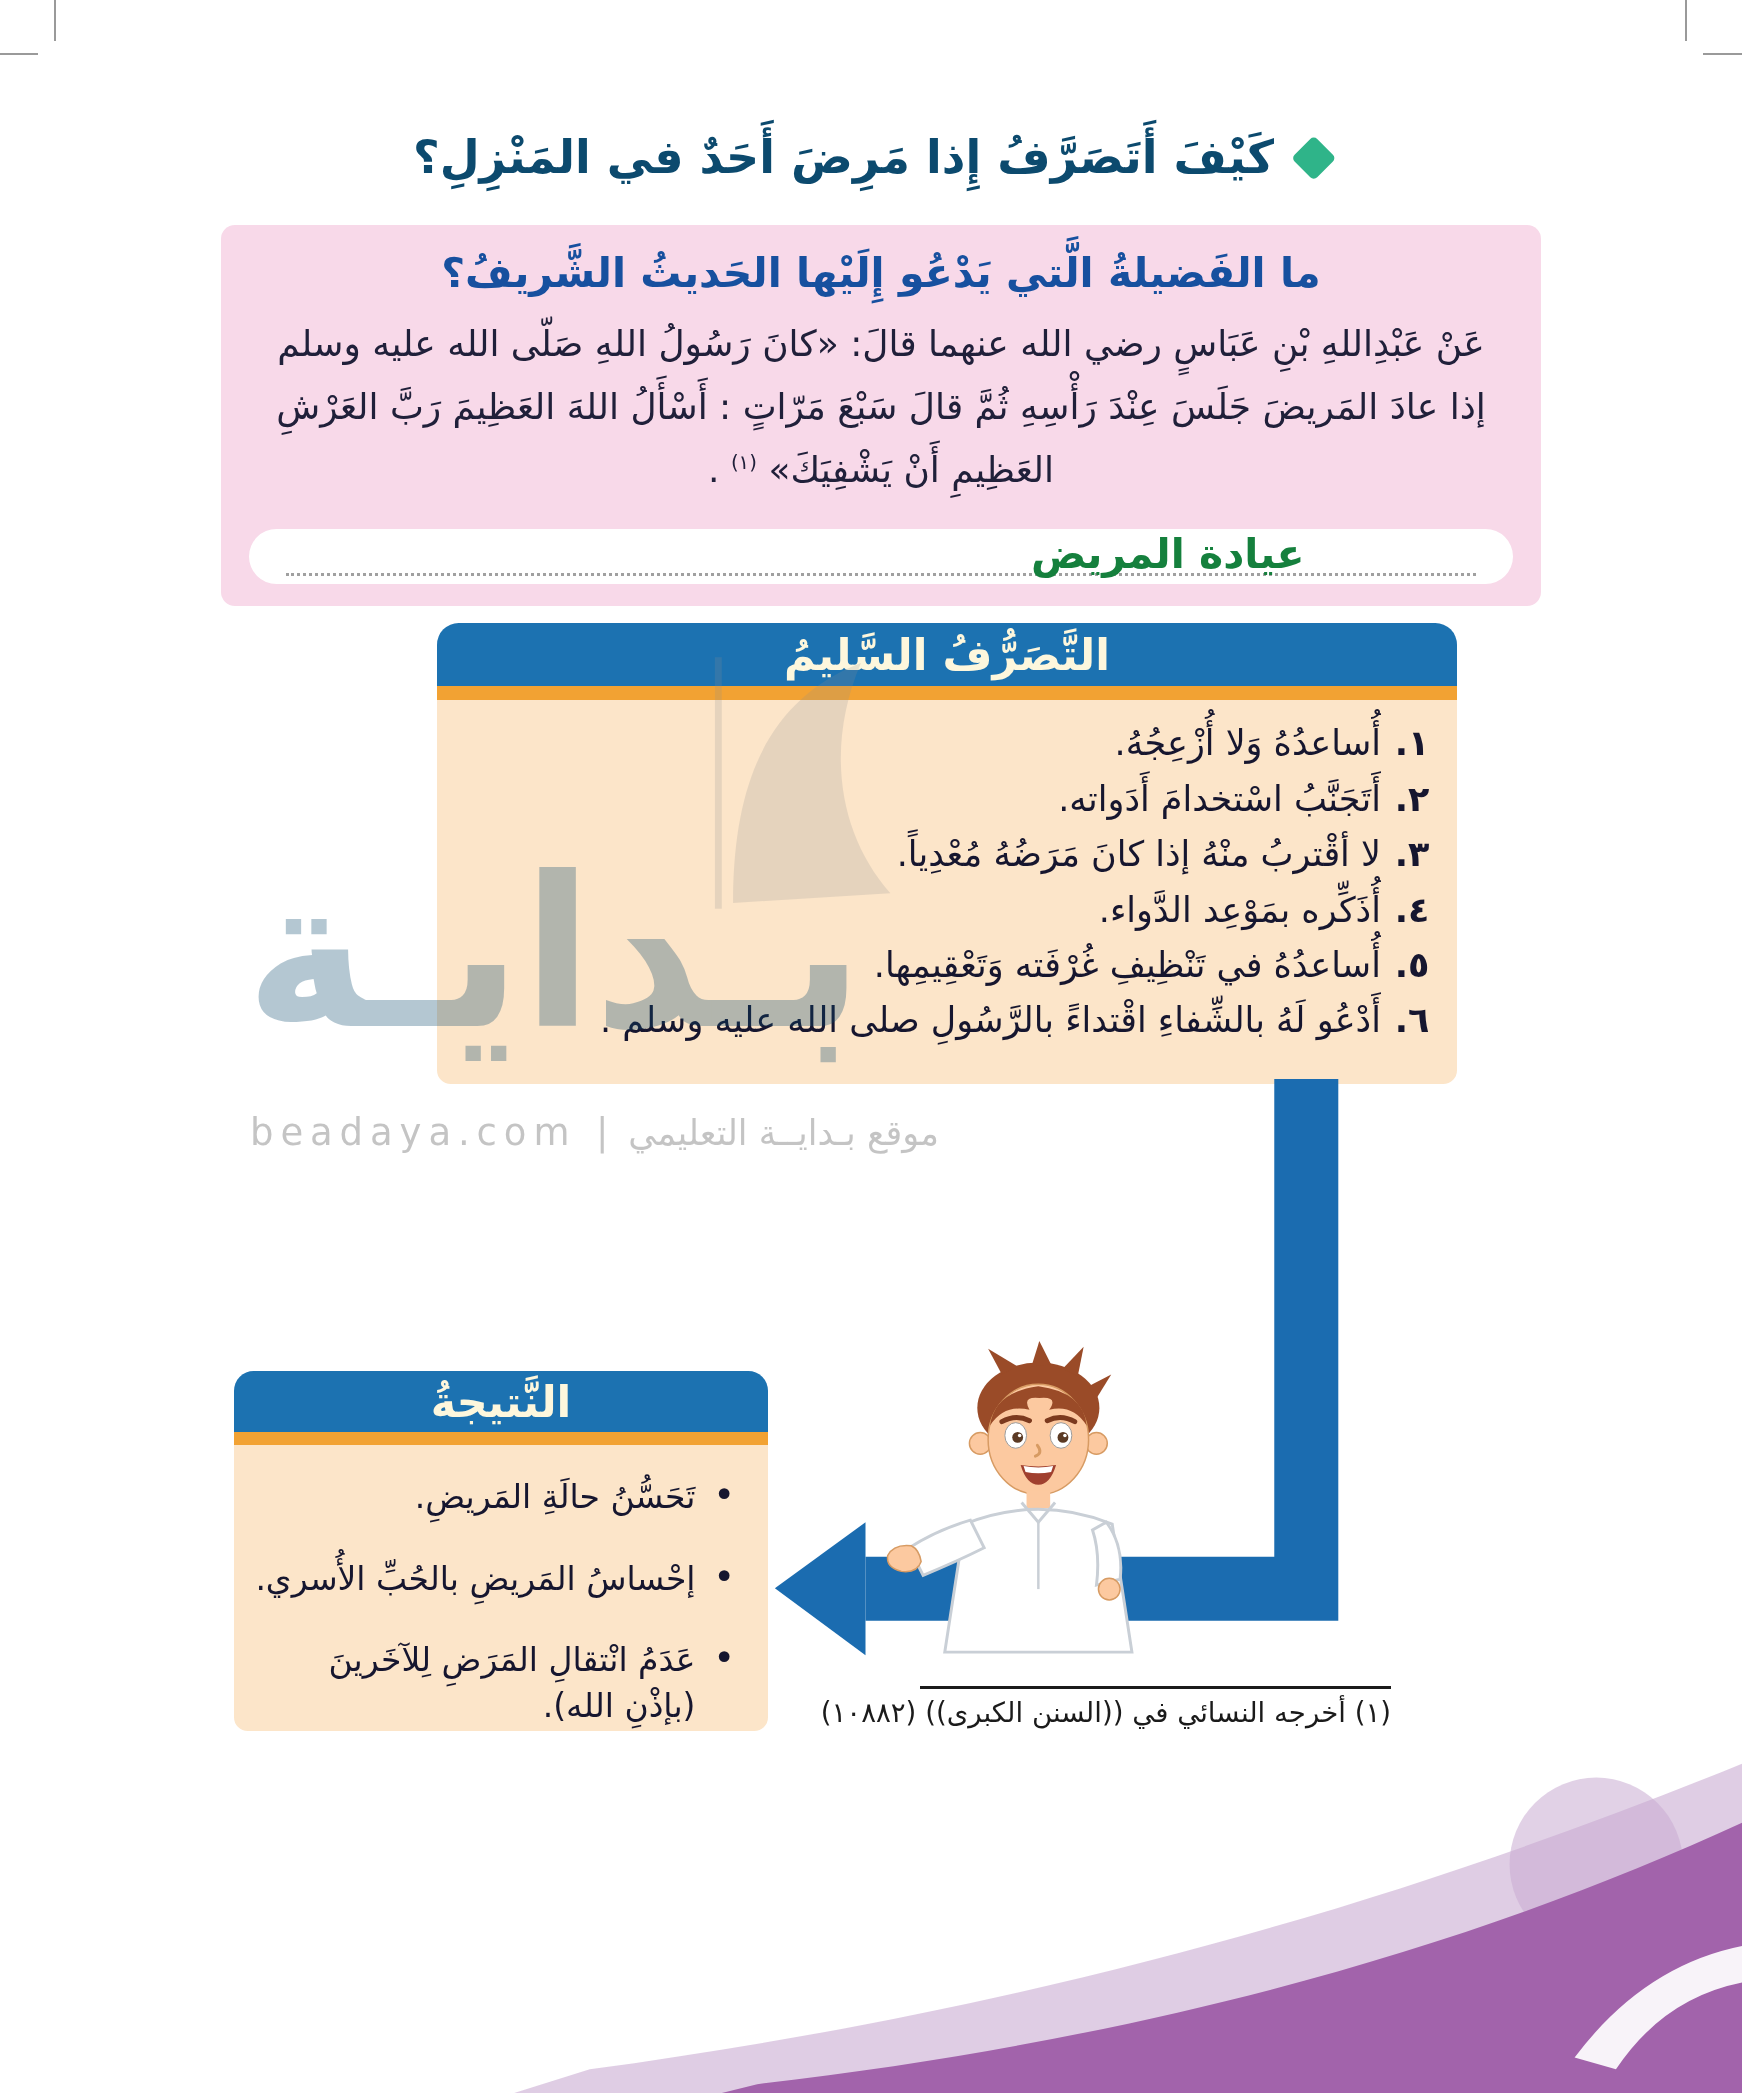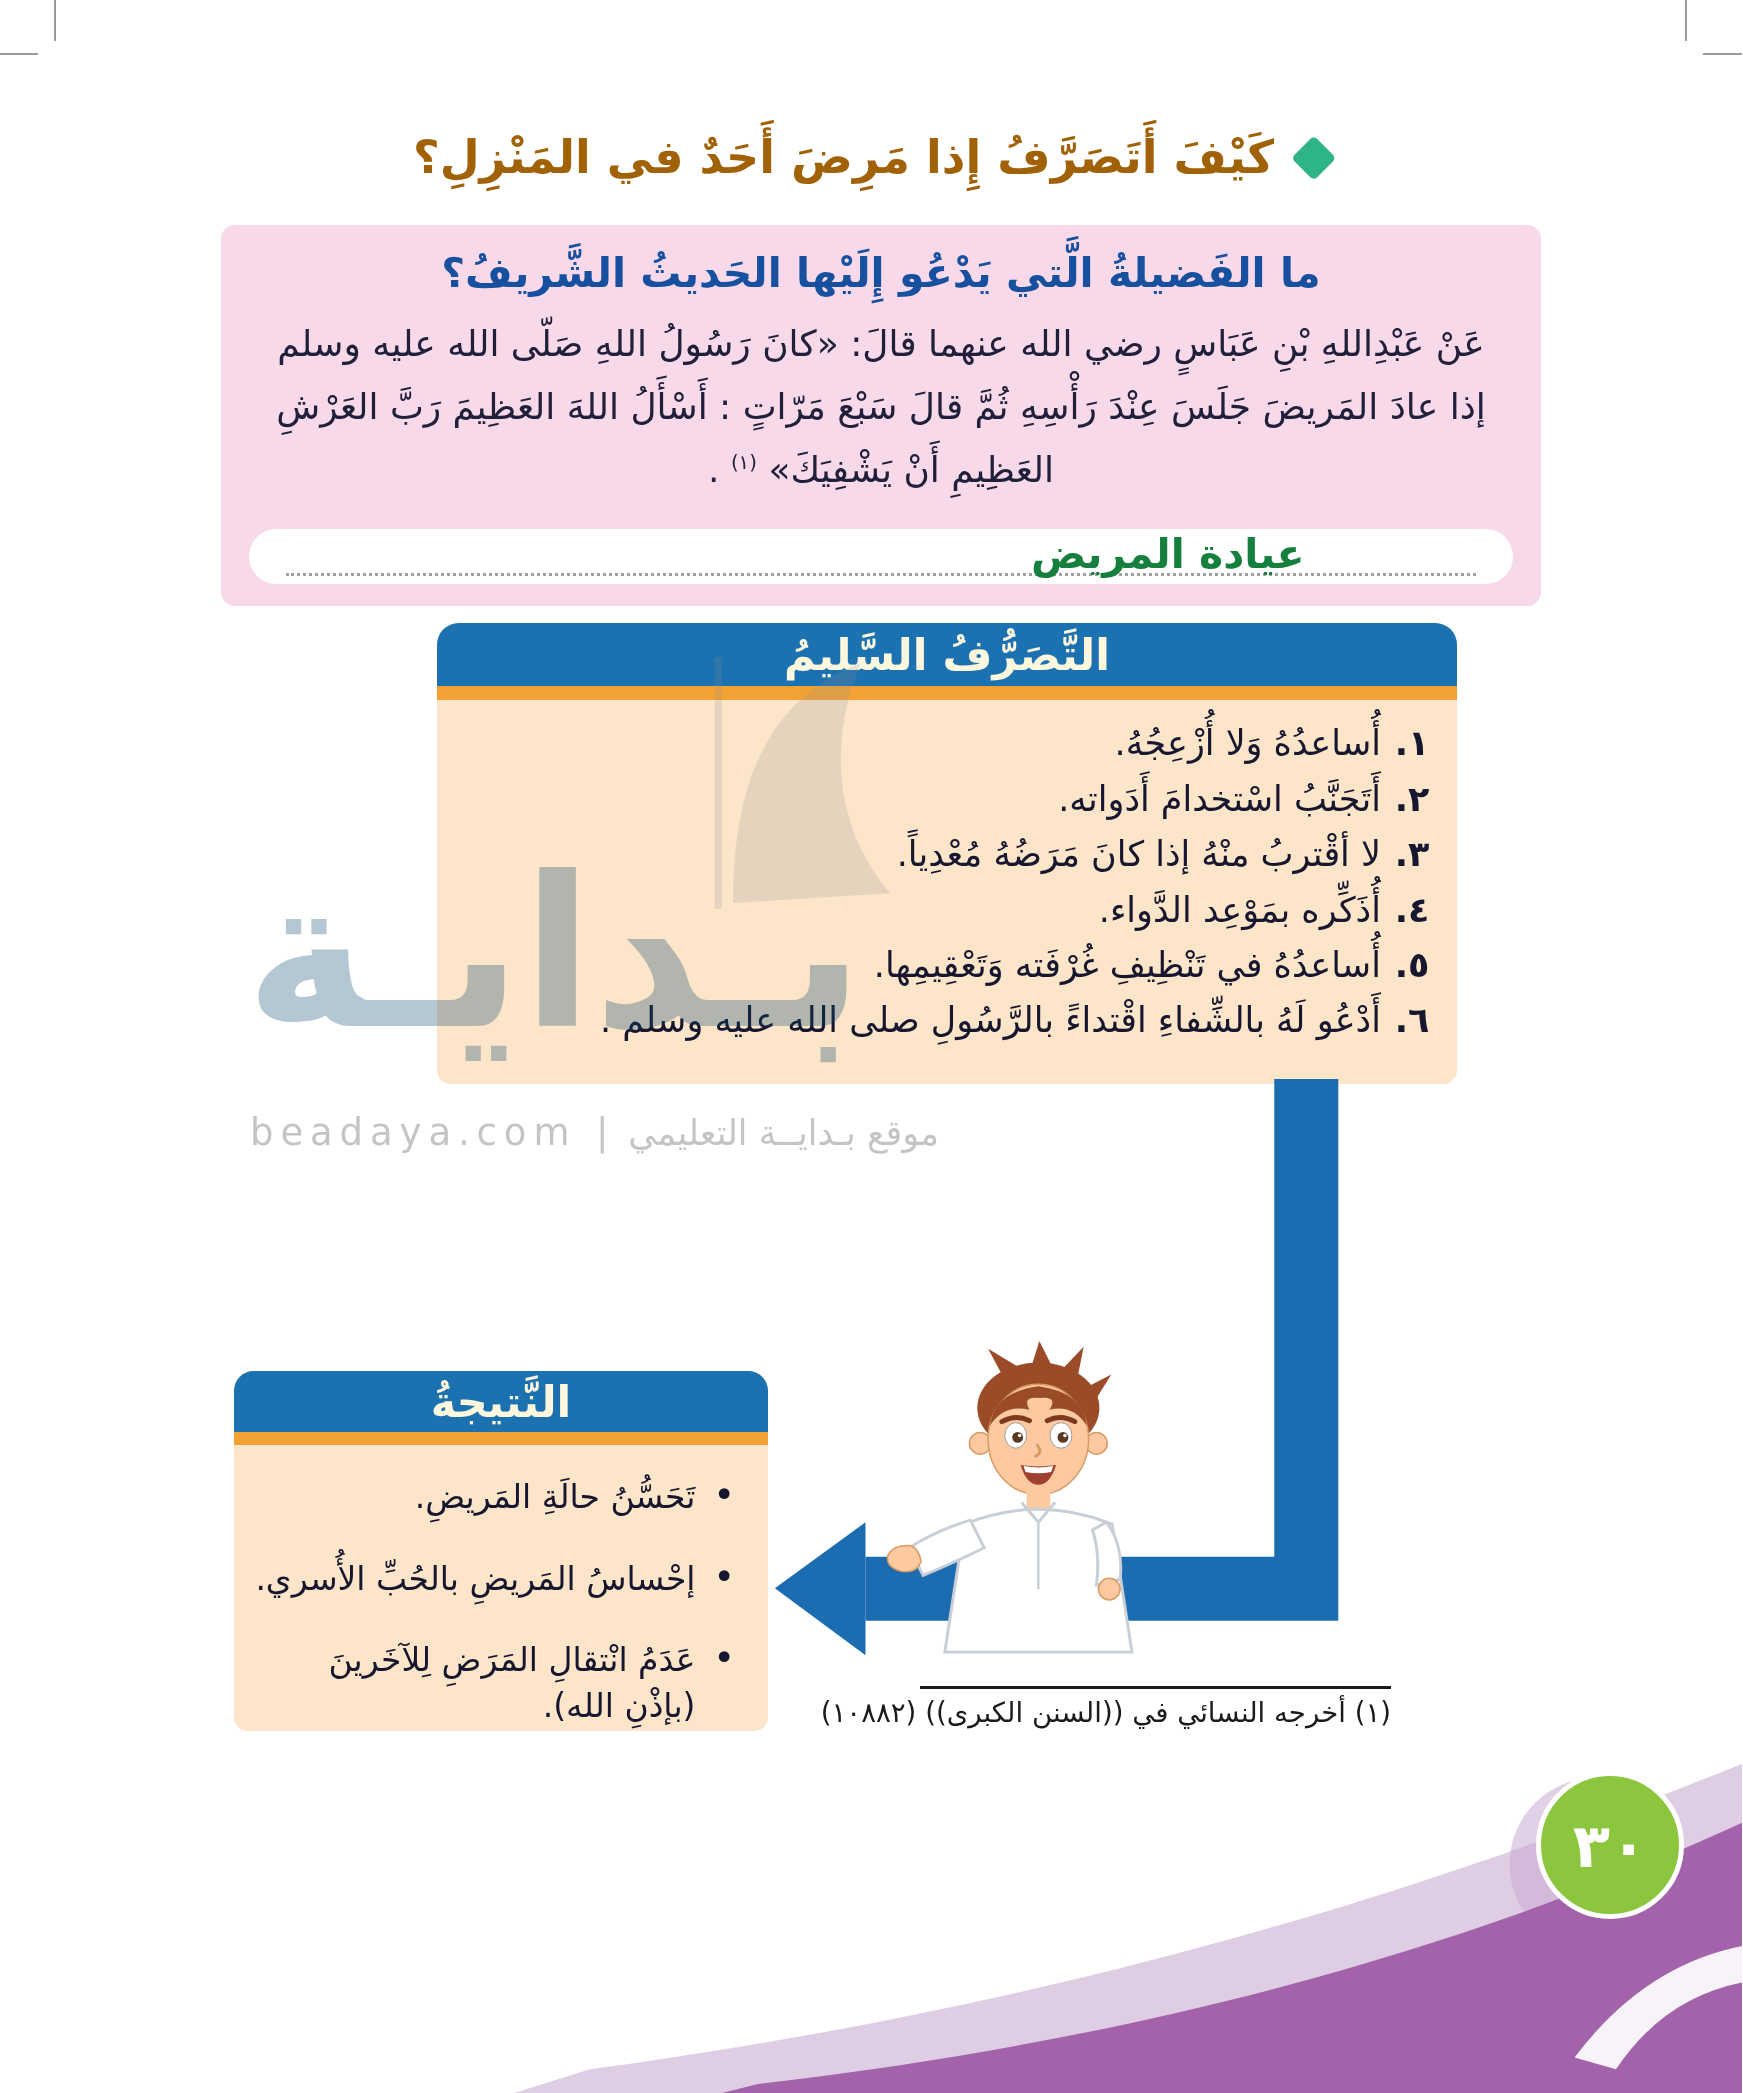--- a/index.html
+++ b/index.html
@@ -10,21 +10,21 @@
   
   .crop { position:absolute; background:#9a9a9a; }
   .crop-tl-v { left:55px; top:0; width:2px; height:41px; }
   .crop-tl-h { left:0; top:53px; width:39px; height:2px; }
   .crop-tr-v { left:1686px; top:0; width:2px; height:41px; }
   .crop-tr-h { left:1704px; top:53px; width:39px; height:2px; }
 
   
   .title-row { position:absolute; top:130px; left:0; right:0; display:flex; direction:rtl; justify-content:center; align-items:center; gap:23.6px; z-index:10; }
   .diamond { width:31.5px; height:31.5px; background:#2fb489; transform:rotate(45deg); border-radius:4.9px; flex:0 0 auto; }
-  .page-title { font-size:46px; font-weight:bold; color:#a16207; line-height:1.2; }
+  .page-title { font-size:46px; font-weight:bold; color:#0c4a6e; line-height:1.2; }
 
   
   .hadith-box { position:absolute; left:222px; top:225px; width:1320px; height:381px; background:#f8d9e9; border-radius:14px; padding:23.6px 43px 0 43px; z-index:10; }
   .hadith-question { font-size:41px; font-weight:bold; color:#17509f; text-align:center; }
   .hadith-text { margin-top:15.8px; font-size:36px; color:#20203a; text-align:center; line-height:1.75; }
   .fn-marker { font-size:0.55em; vertical-align:super; }
   .answer-pill { position:absolute; left:27.6px; right:27.6px; bottom:21.7px; height:55px; background:#fff; border-radius:31.5px; padding:0 37px; display:flex; align-items:flex-end; }
   .answer-line { flex:1; border-bottom:3.9px dotted #a0a0a0; padding-right:172px; padding-bottom:2px; margin-bottom:7.9px; text-align:right; line-height:1; }
   .answer-text { font-size:41px; font-weight:bold; color:#15803d; position:relative; top:3.9px; }
 
@@ -187,23 +187,20 @@
   <div class="footnote-rule"></div>
   <p class="footnote">(١) أخرجه النسائي في ((السنن الكبرى)) (١٠٨٨٢)</p>
 
   <svg class="bottom-decor" viewBox="0 0 1250 355" preserveAspectRatio="none" aria-hidden="true">
     <path d="M1250 20 C 930 150 560 265 80 330 L 0 355 L 1250 355 Z" fill="#c9abd2" opacity="0.6"></path>
     <circle cx="1102" cy="122" r="88" fill="#c9abd2" opacity="0.55"></circle>
     <path d="M1250 80 C 1000 195 680 295 250 345 L 210 355 L 1250 355 Z" fill="#a263ab"></path>
     <path d="M1080 318 Q1150 225 1250 205 L1250 242 Q1170 258 1122 330 Z" fill="#ffffff" opacity="0.92"></path>
   </svg>
 
-  <div class="page-number-circle">
-    <span>٣٠</span>
-  </div>
 
   <div class="watermark">
     <svg class="wm-sail" viewBox="0 0 240 280" aria-hidden="true">
       <path d="M55 262 C55 140 90 55 185 18 C150 100 160 190 215 252 Z" fill="#8f8f8f"></path>
       <line x1="40" y1="12" x2="40" y2="268" stroke="#8f8f8f" stroke-width="7"></line>
     </svg>
     <div class="wm-brand">بـدايـة</div>
     <div class="wm-row">
       <span class="wm-domain">beadaya.com</span>
       <span class="wm-sep">|</span>

